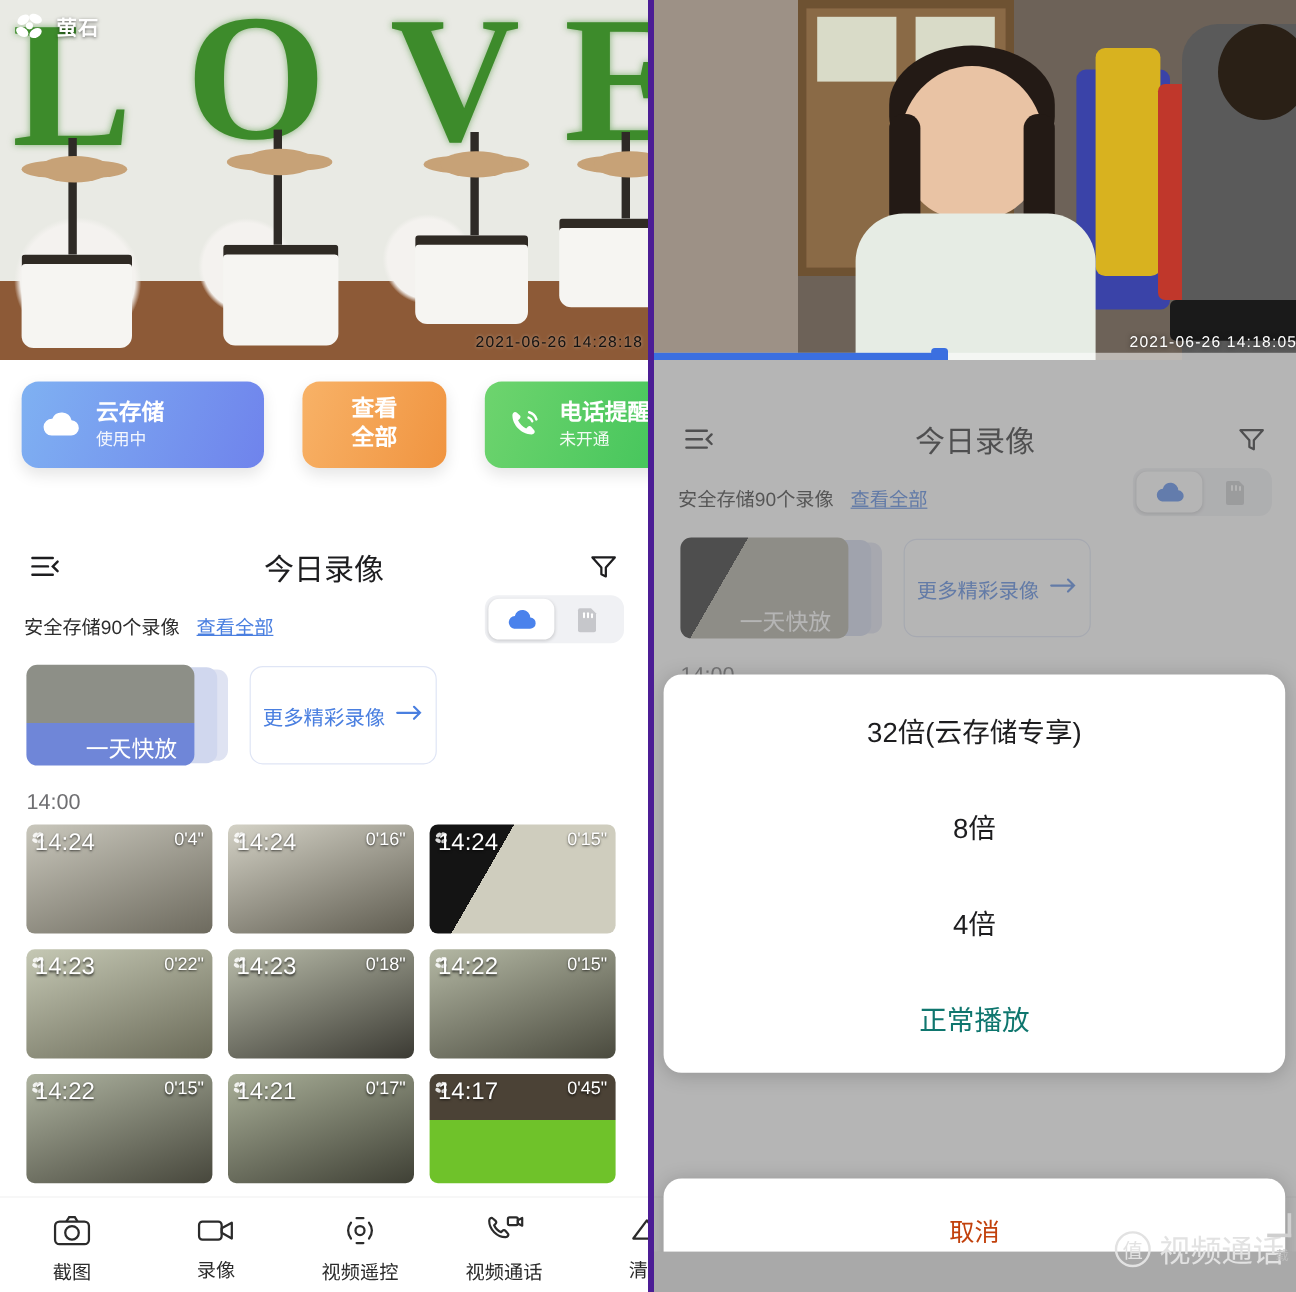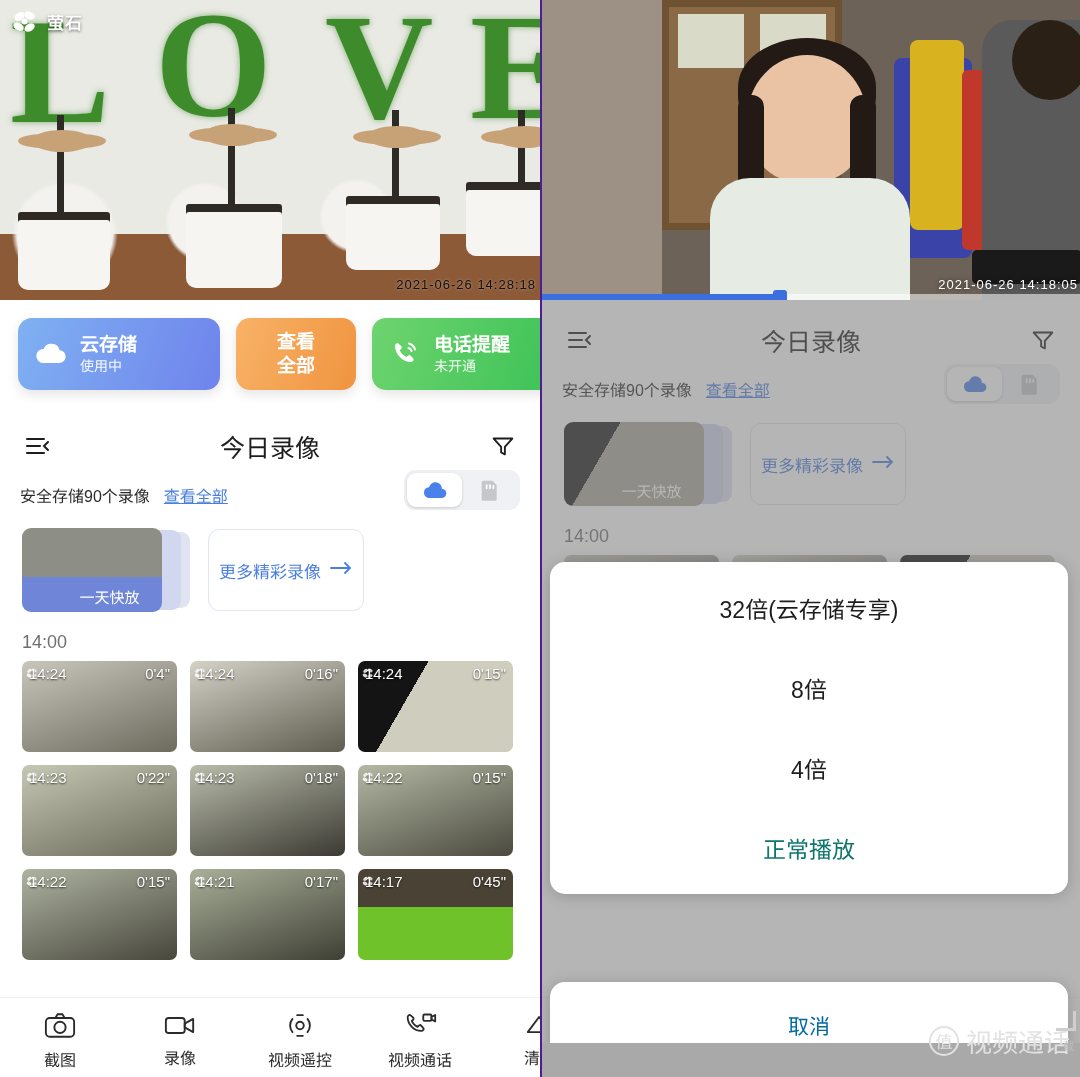--- a/index.html
+++ b/index.html
@@ -4,21 +4,21 @@
 <title>EZVIZ</title>
 <style>
   * { margin:0; padding:0; box-sizing:border-box; }
   html,body{
     width:1080px; height:1077px; overflow:hidden;
     font-family:"Liberation Sans","DejaVu Sans",sans-serif;
     background:#ffffff;
   }
   .screen{ position:relative; width:1080px; height:1077px; display:flex; }
   .panel{ position:relative; width:540px; height:1077px; overflow:hidden; background:#fff; }
-  .panel.right{ border-left:2px solid #4c1d95; }
+  .panel.right{ border-left:5px solid #4c1d95; }
 
   
   .video{ position:relative; width:540px; height:300px; overflow:hidden; }
   .video.left{
     background:
       radial-gradient(circle at 12% 78%, #f4f2ef 0 9%, rgba(0,0,0,0) 10%),
       radial-gradient(circle at 38% 74%, #f4f2ef 0 9%, rgba(0,0,0,0) 10%),
       radial-gradient(circle at 66% 72%, #f4f2ef 0 8%, rgba(0,0,0,0) 9%),
       linear-gradient(to bottom,#e9eae4 0 78%, #8d5a37 78% 100%);
   }
@@ -55,78 +55,78 @@
               text-shadow:0 1px 3px rgba(0,0,0,.55); font-family:Liberation Mono, monospace;}
   .vts{ position:absolute; right:4px; bottom:8px; color:#111; font-size:13px;
         font-family:Liberation Sans, sans-serif; letter-spacing:1px;
         text-shadow:0 0 3px rgba(255,255,255,.45); z-index:6; }
   .vts.light{ color:#fff; text-shadow:0 0 4px rgba(0,0,0,.7); }
   .progress{ position:absolute; left:0; bottom:0; width:100%; height:6px; background:rgba(255,255,255,.55); z-index:6;}
   .progress .fill{ height:100%; width:44%; background:#3b6fe0; }
   .progress .knob{ position:absolute; left:44%; top:-4px; width:14px; height:14px; background:#3b6fe0; border-radius:3px; transform:translateX(-50%);}
 
   
-  .cards{ display:flex; gap:16px; padding:18px 0 8px 18px; }
+  .cards{ display:flex; gap:32px; padding:18px 0 8px 18px; }
   .card{ height:72px; border-radius:14px; display:flex; align-items:center; gap:12px;
          padding:0 16px; color:#fff; box-shadow:0 5px 12px rgba(0,0,0,.10); flex:0 0 auto;}
   .card.cloud{ width:202px; background:linear-gradient(110deg,#7fb1f2,#6f83ec); }
   .card.phone{ width:200px; background:linear-gradient(110deg,#6ed46e,#39c156); }
   .card.all{ width:120px; background:linear-gradient(110deg,#f8b267,#f09440); justify-content:center; text-align:center;}
   .card-ttl{ font-size:19px; font-weight:bold; line-height:1.25; }
   .card-sub{ font-size:14px; opacity:.92; line-height:1.3; }
   .card.all .card-ttl{ font-size:19px; }
   .card-ico{ width:34px; height:34px; flex:0 0 34px; }
 
   
-  .lhead{ display:flex; align-items:center; padding:30px 20px 6px; }
+  .lhead{ display:flex; align-items:center; padding:30px 20px 6px;margin-top:26px; }
   .lhead .title{ flex:1; text-align:center; font-size:25px; color:#1d1d1f; font-weight:500; }
   .icon-btn{ width:34px; height:34px; display:flex; align-items:center; justify-content:center; }
   .subrow{ display:flex; align-items:center; padding:4px 20px 0; position:relative; height:46px; }
   .subrow .txt{ font-size:16px; color:#2b2b2b; }
   .subrow .lnk{ font-size:16px; color:#4a7fe0; text-decoration:underline; margin-left:14px; }
   .seg{ position:absolute; right:20px; top:0; width:116px; height:40px; background:#f0f1f4;
         border-radius:11px; display:flex; align-items:center; padding:3px; }
   .seg .opt{ width:55px; height:34px; border-radius:9px; display:flex; align-items:center; justify-content:center; }
   .seg .opt.on{ background:#fff; box-shadow:0 1px 3px rgba(0,0,0,.16); }
 
   
   .qrow{ display:flex; align-items:center; gap:26px; padding:12px 0 6px 22px; }
   .qcard-wrap{ position:relative; width:160px; height:84px; }
   .qstack{ position:absolute; border-radius:9px; background:#dfe3f2; }
   .qstack.s1{ left:18px; top:4px; width:150px; height:76px; }
   .qstack.s2{ left:9px; top:2px; width:150px; height:80px; background:#d0d7ee; }
   .qcard{ position:absolute; left:0; top:0; width:140px; height:84px; border-radius:9px; overflow:hidden;
           background:linear-gradient(to bottom,#8d8f87 0 58%, #6f86d8 58% 100%); }
   .qcard .lbl{ position:absolute; left:0; bottom:0; width:100%; height:36%; display:flex; align-items:center;
-               justify-content:center; color:#fff; font-size:15px;padding-left:35px; }
+               justify-content:center; color:#fff; font-size:19px;padding-left:35px; }
   .qmore{ width:156px; height:82px; border:1px solid #dfe5f5; border-radius:11px; display:flex;
           align-items:center; justify-content:center; gap:8px; color:#4a7fe0; font-size:17px; }
 
   
   .timelbl{ padding:14px 0 8px 22px; font-size:18px; color:#6f6f72; }
   .grid{ display:flex; flex-wrap:wrap; gap:13px; padding:0 0 0 22px; }
   .clip{ position:relative; width:155px; height:91px; border-radius:7px; overflow:hidden; }
-  .clip .t{ position:absolute; left:7px; top:4px; color:#fff; font-size:15px; text-shadow:0 1px 2px rgba(0,0,0,.7); }
+  .clip .t{ position:absolute; left:7px; top:4px; color:#fff; font-size:20px; text-shadow:0 1px 2px rgba(0,0,0,.7); }
   .clip .d{ position:absolute; right:7px; top:4px; color:#fff; font-size:15px; text-shadow:0 1px 2px rgba(0,0,0,.7); }
   .clip .m{ position:absolute; left:4px; top:3px; width:12px; height:10px; opacity:.85; }
 
   
   .toolbar{ position:absolute; left:0; bottom:0; width:540px; height:80px; background:#fff;
             display:flex; align-items:center; padding-top:6px; border-top:1px solid #f2f2f2; }
   .tool{ width:120px; display:flex; flex-direction:column; align-items:center; gap:7px; flex:0 0 auto;text-align:right; }
   .tool .lb{ font-size:16px; color:#2b2b2b; }
 
   
   .dim{ position:absolute; left:0; top:300px; width:540px; height:777px; background:rgba(120,120,120,.55); z-index:20; }
   .sheet{ position:absolute; left:8px; top:562px; width:518px; background:#fff; border-radius:15px; z-index:30;
           box-shadow:0 2px 16px rgba(0,0,0,.18); padding:6px 0; }
   .sheet .row{ height:80px; display:flex; align-items:center; justify-content:center; font-size:23px; color:#1d1d1f; }
   .sheet .row.accent{ color:#0f766e; }
   .cancel{ position:absolute; left:8px; top:982px; width:518px; height:86px; background:#fff; border-radius:15px;
-           display:flex; align-items:center; justify-content:center; font-size:21px; color:#0369a1; z-index:30;
+           display:flex; align-items:center; justify-content:center; font-size:21px; color:#c2410c; z-index:30;
            box-shadow:0 2px 16px rgba(0,0,0,.18); }
   .watermark{ position:absolute; right:10px; bottom:18px; z-index:40; display:flex; align-items:center; gap:7px;
               color:#e2e2e2; font-size:26px; }
   .wm-circle{ width:30px; height:30px; border:2px solid #e2e2e2; border-radius:50%; display:flex;
               align-items:center; justify-content:center; font-size:17px; }
   .wm-corner{ position:absolute; right:4px; bottom:46px; width:20px; height:20px;
               border-right:3px solid #cfcfcf; border-bottom:3px solid #cfcfcf; z-index:40;}
   .wm-sub{ position:absolute; right:6px; bottom:24px; font-size:11px; color:#bdbdbd; z-index:41;}
   .greybar{ position:absolute; left:0; bottom:0; width:540px; height:34px; background:#a9a9a9; z-index:35;}
 </style>

